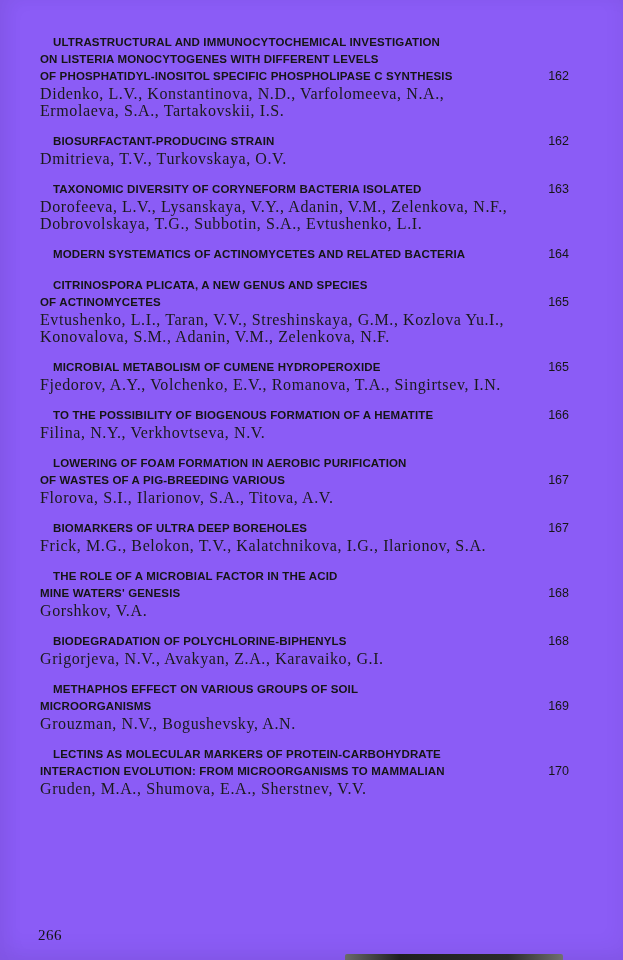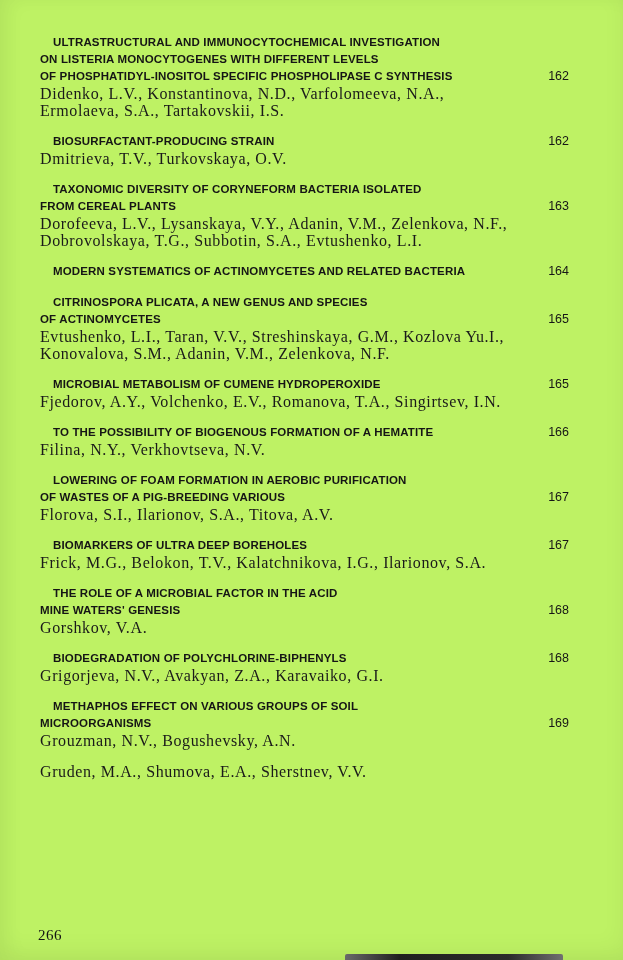--- a/index.html
+++ b/index.html
@@ -5,21 +5,21 @@
   html, body {
     margin: 0;
     padding: 0;
     background: #e9e9e7;
   }
   .scan-page {
     position: relative;
     width: 623px;
     height: 960px;
     margin: 0 auto;
-    background: #bef264;
+    background: #8b5cf6;
     box-sizing: border-box;
     padding: 34px 54px 20px 40px;
     overflow: hidden;
     box-shadow: inset 0 -10px 22px rgba(0,0,0,0.05), inset 10px 0 18px rgba(0,0,0,0.03);
     font-family: "Liberation Sans", sans-serif;
     color: #161616;
   }
   .toc-list { }
   .entry {
     margin-bottom: 14px;
@@ -107,21 +107,20 @@
           <div class="page-num">162</div>
         </div>
         <div class="authors">
           <div class="author-line">Dmitrieva, T.V., Turkovskaya, O.V.</div>
         </div>
       </div>
       <div class="entry">
         <div class="title-wrap">
           <div class="title-lines">
             <div class="title-line first">TAXONOMIC DIVERSITY OF CORYNEFORM BACTERIA ISOLATED</div>
-            <div class="title-line">FROM CEREAL PLANTS</div>
           </div>
           <div class="page-num">163</div>
         </div>
         <div class="authors">
           <div class="author-line">Dorofeeva, L.V., Lysanskaya, V.Y., Adanin, V.M., Zelenkova, N.F.,</div>
           <div class="author-line">Dobrovolskaya, T.G., Subbotin, S.A., Evtushenko, L.I.</div>
         </div>
       </div>
       <div class="entry">
         <div class="title-wrap">
@@ -218,20 +217,27 @@
             <div class="title-line first">METHAPHOS EFFECT ON VARIOUS GROUPS OF SOIL</div>
             <div class="title-line">MICROORGANISMS</div>
           </div>
           <div class="page-num">169</div>
         </div>
         <div class="authors">
           <div class="author-line">Grouzman, N.V., Bogushevsky, A.N.</div>
         </div>
       </div>
       <div class="entry">
+        <div class="title-wrap">
+          <div class="title-lines">
+            <div class="title-line first">LECTINS AS MOLECULAR MARKERS OF PROTEIN-CARBOHYDRATE</div>
+            <div class="title-line">INTERACTION EVOLUTION: FROM MICROORGANISMS TO MAMMALIAN</div>
+          </div>
+          <div class="page-num">170</div>
+        </div>
         <div class="authors">
           <div class="author-line">Gruden, M.A., Shumova, E.A., Sherstnev, V.V.</div>
         </div>
       </div>
     </div>
   <div class="footer-page-number">266</div>
   <div class="scan-artifact"></div>
 </div>
 
 </body></html>

